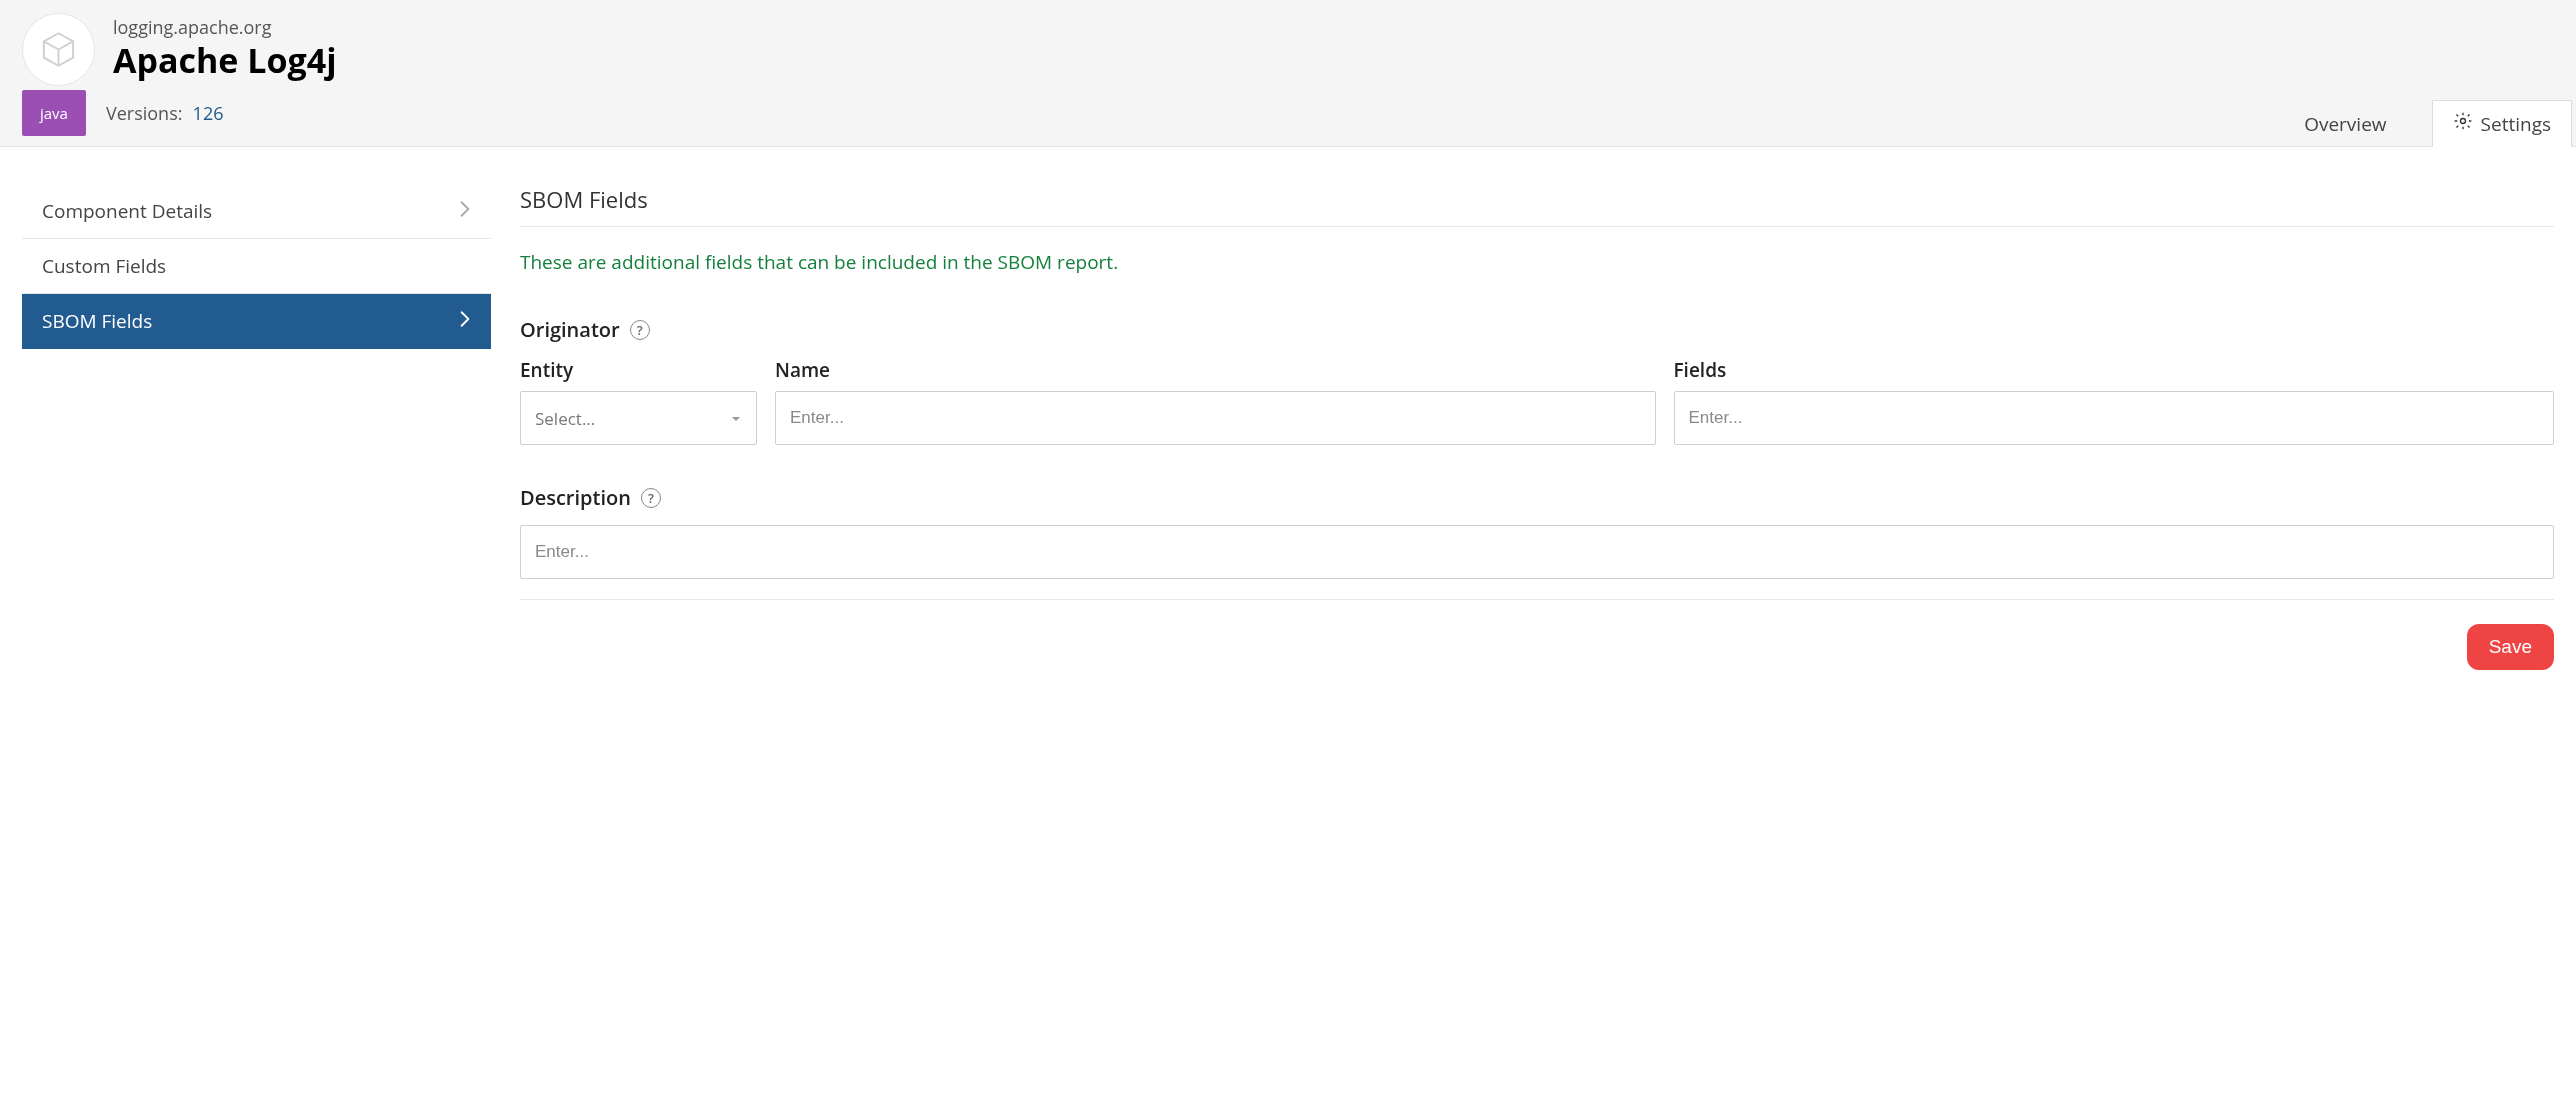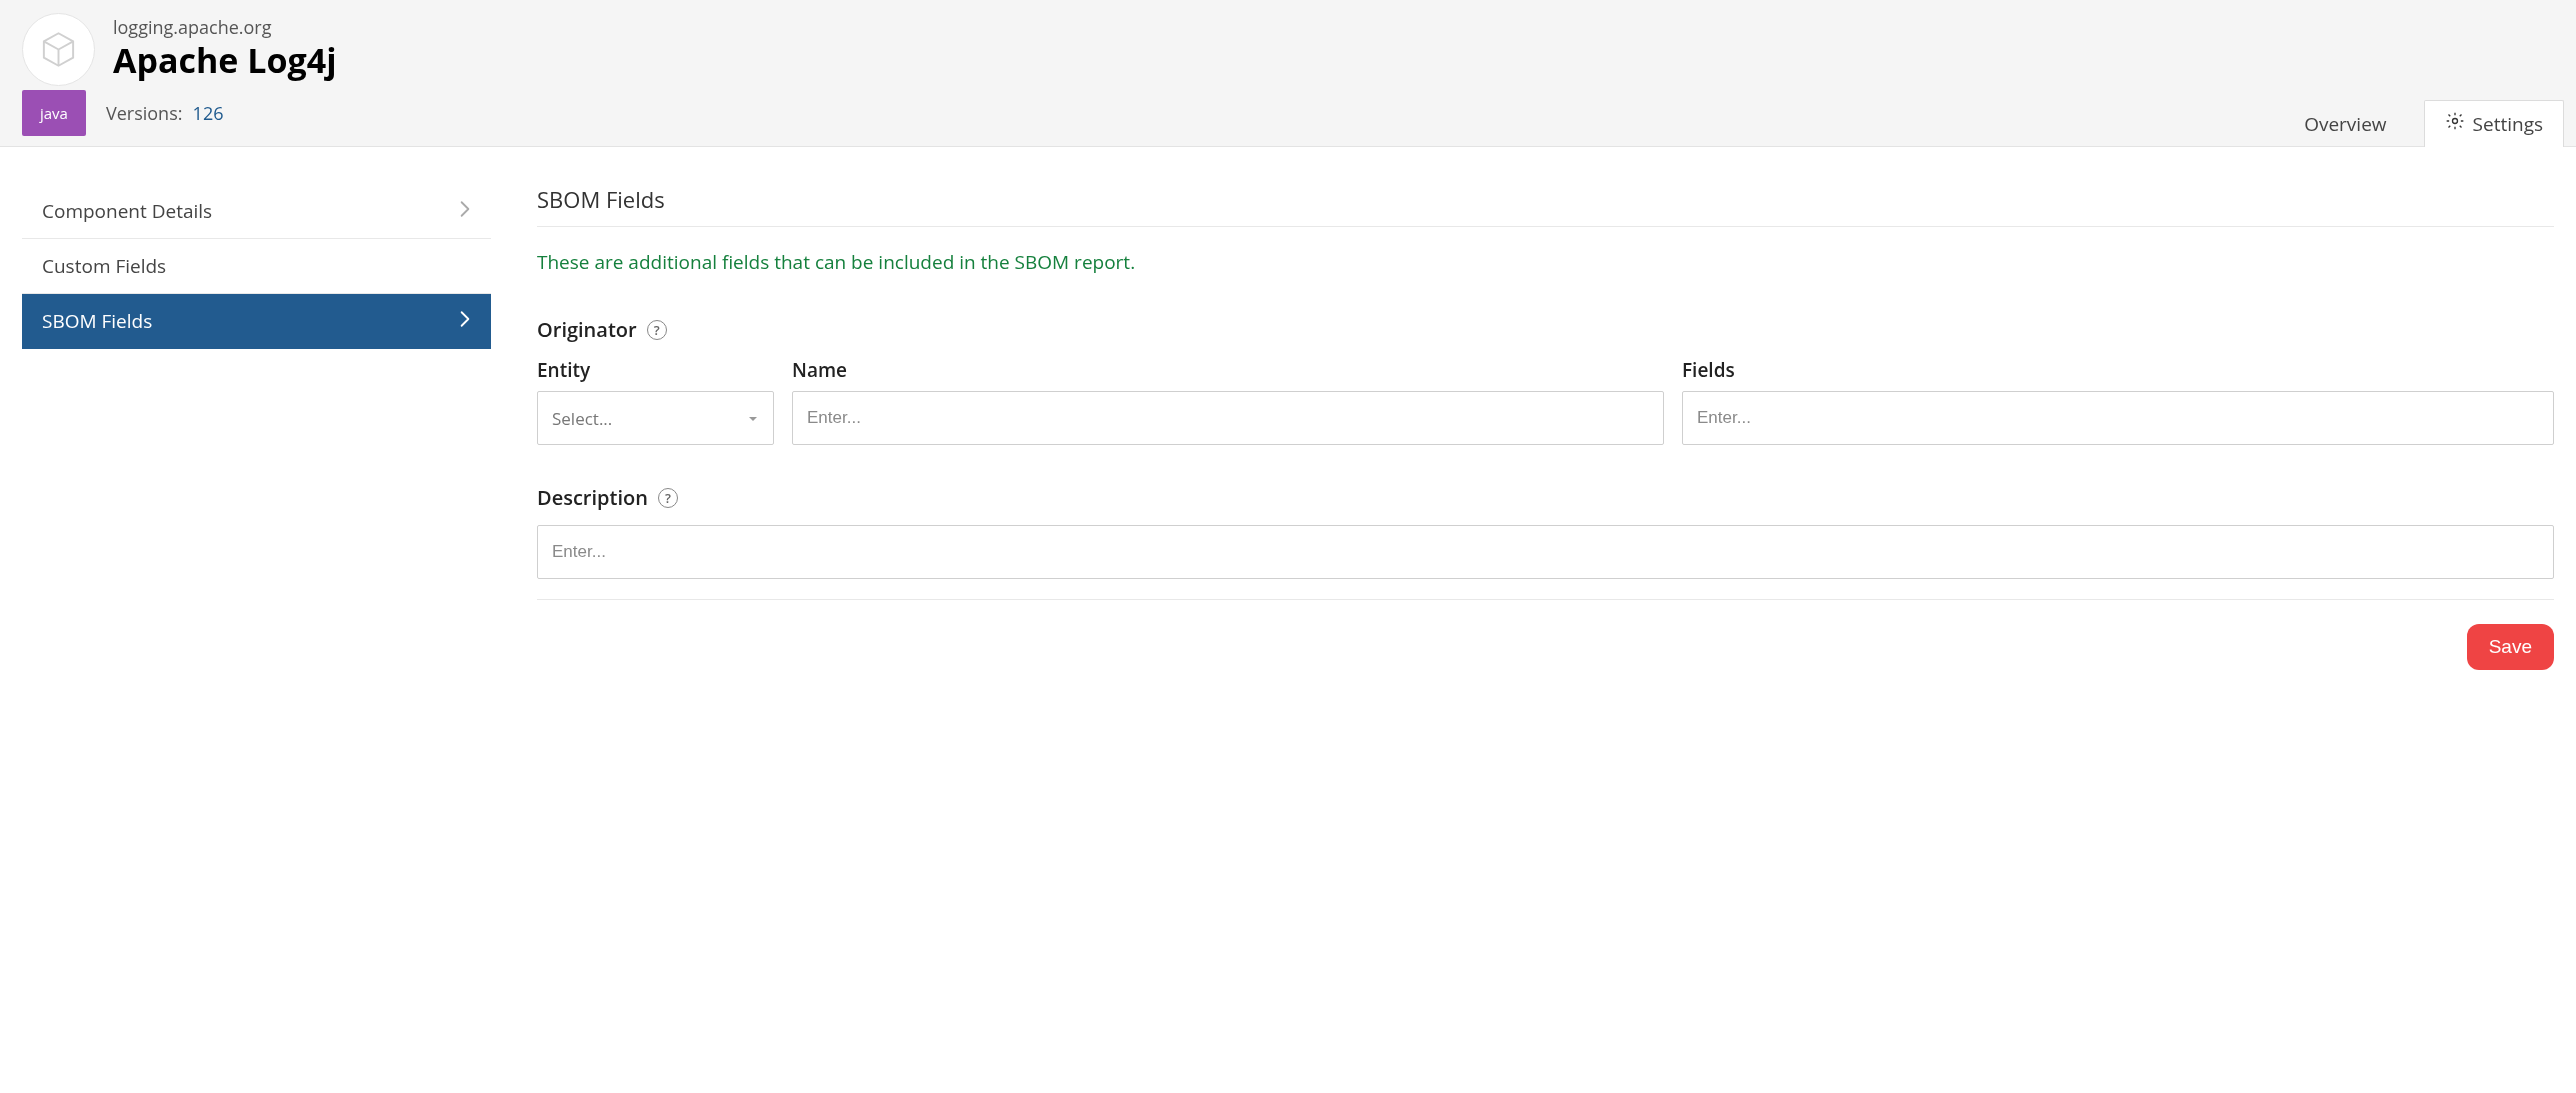--- a/index.html
+++ b/index.html
@@ -53,22 +53,22 @@
   }
   .versions-label { color: #555; font-size: 18px; }
   .versions-count { color: #1f5a8e; font-size: 18px; margin-left: 6px; cursor: pointer; }
 
   .header-tabs {
     position: absolute;
     right: 0;
     bottom: -1px;
     display: flex;
     align-items: center;
-    gap: 16px;
-    padding-right: 12px;
+    gap: 24px;
+    padding-right: 4px;
   }
   .tab {
     font-size: 19px;
     color: #444;
     padding: 10px 20px;
     cursor: pointer;
     display: flex; align-items: center; gap: 8px;
     border: 1px solid transparent;
     border-bottom: none;
     background: transparent;
@@ -77,21 +77,21 @@
     background: #fff;
     border-color: #dcdcdc;
     border-radius: 2px 2px 0 0;
   }
   .tab svg { width: 20px; height: 20px; }
 
   
   .body {
     display: flex;
     padding: 37px 22px 28px 22px;
-    gap: 46px;
+    gap: 29px;
     align-items: flex-start;
   }
 
   
   .sidebar { width: 469px; flex-shrink: 0; }
   .side-item {
     display: flex; align-items: center; justify-content: space-between;
     padding: 14px 20px;
     font-size: 19px;
     border-bottom: 1px solid #e8e8e8;

